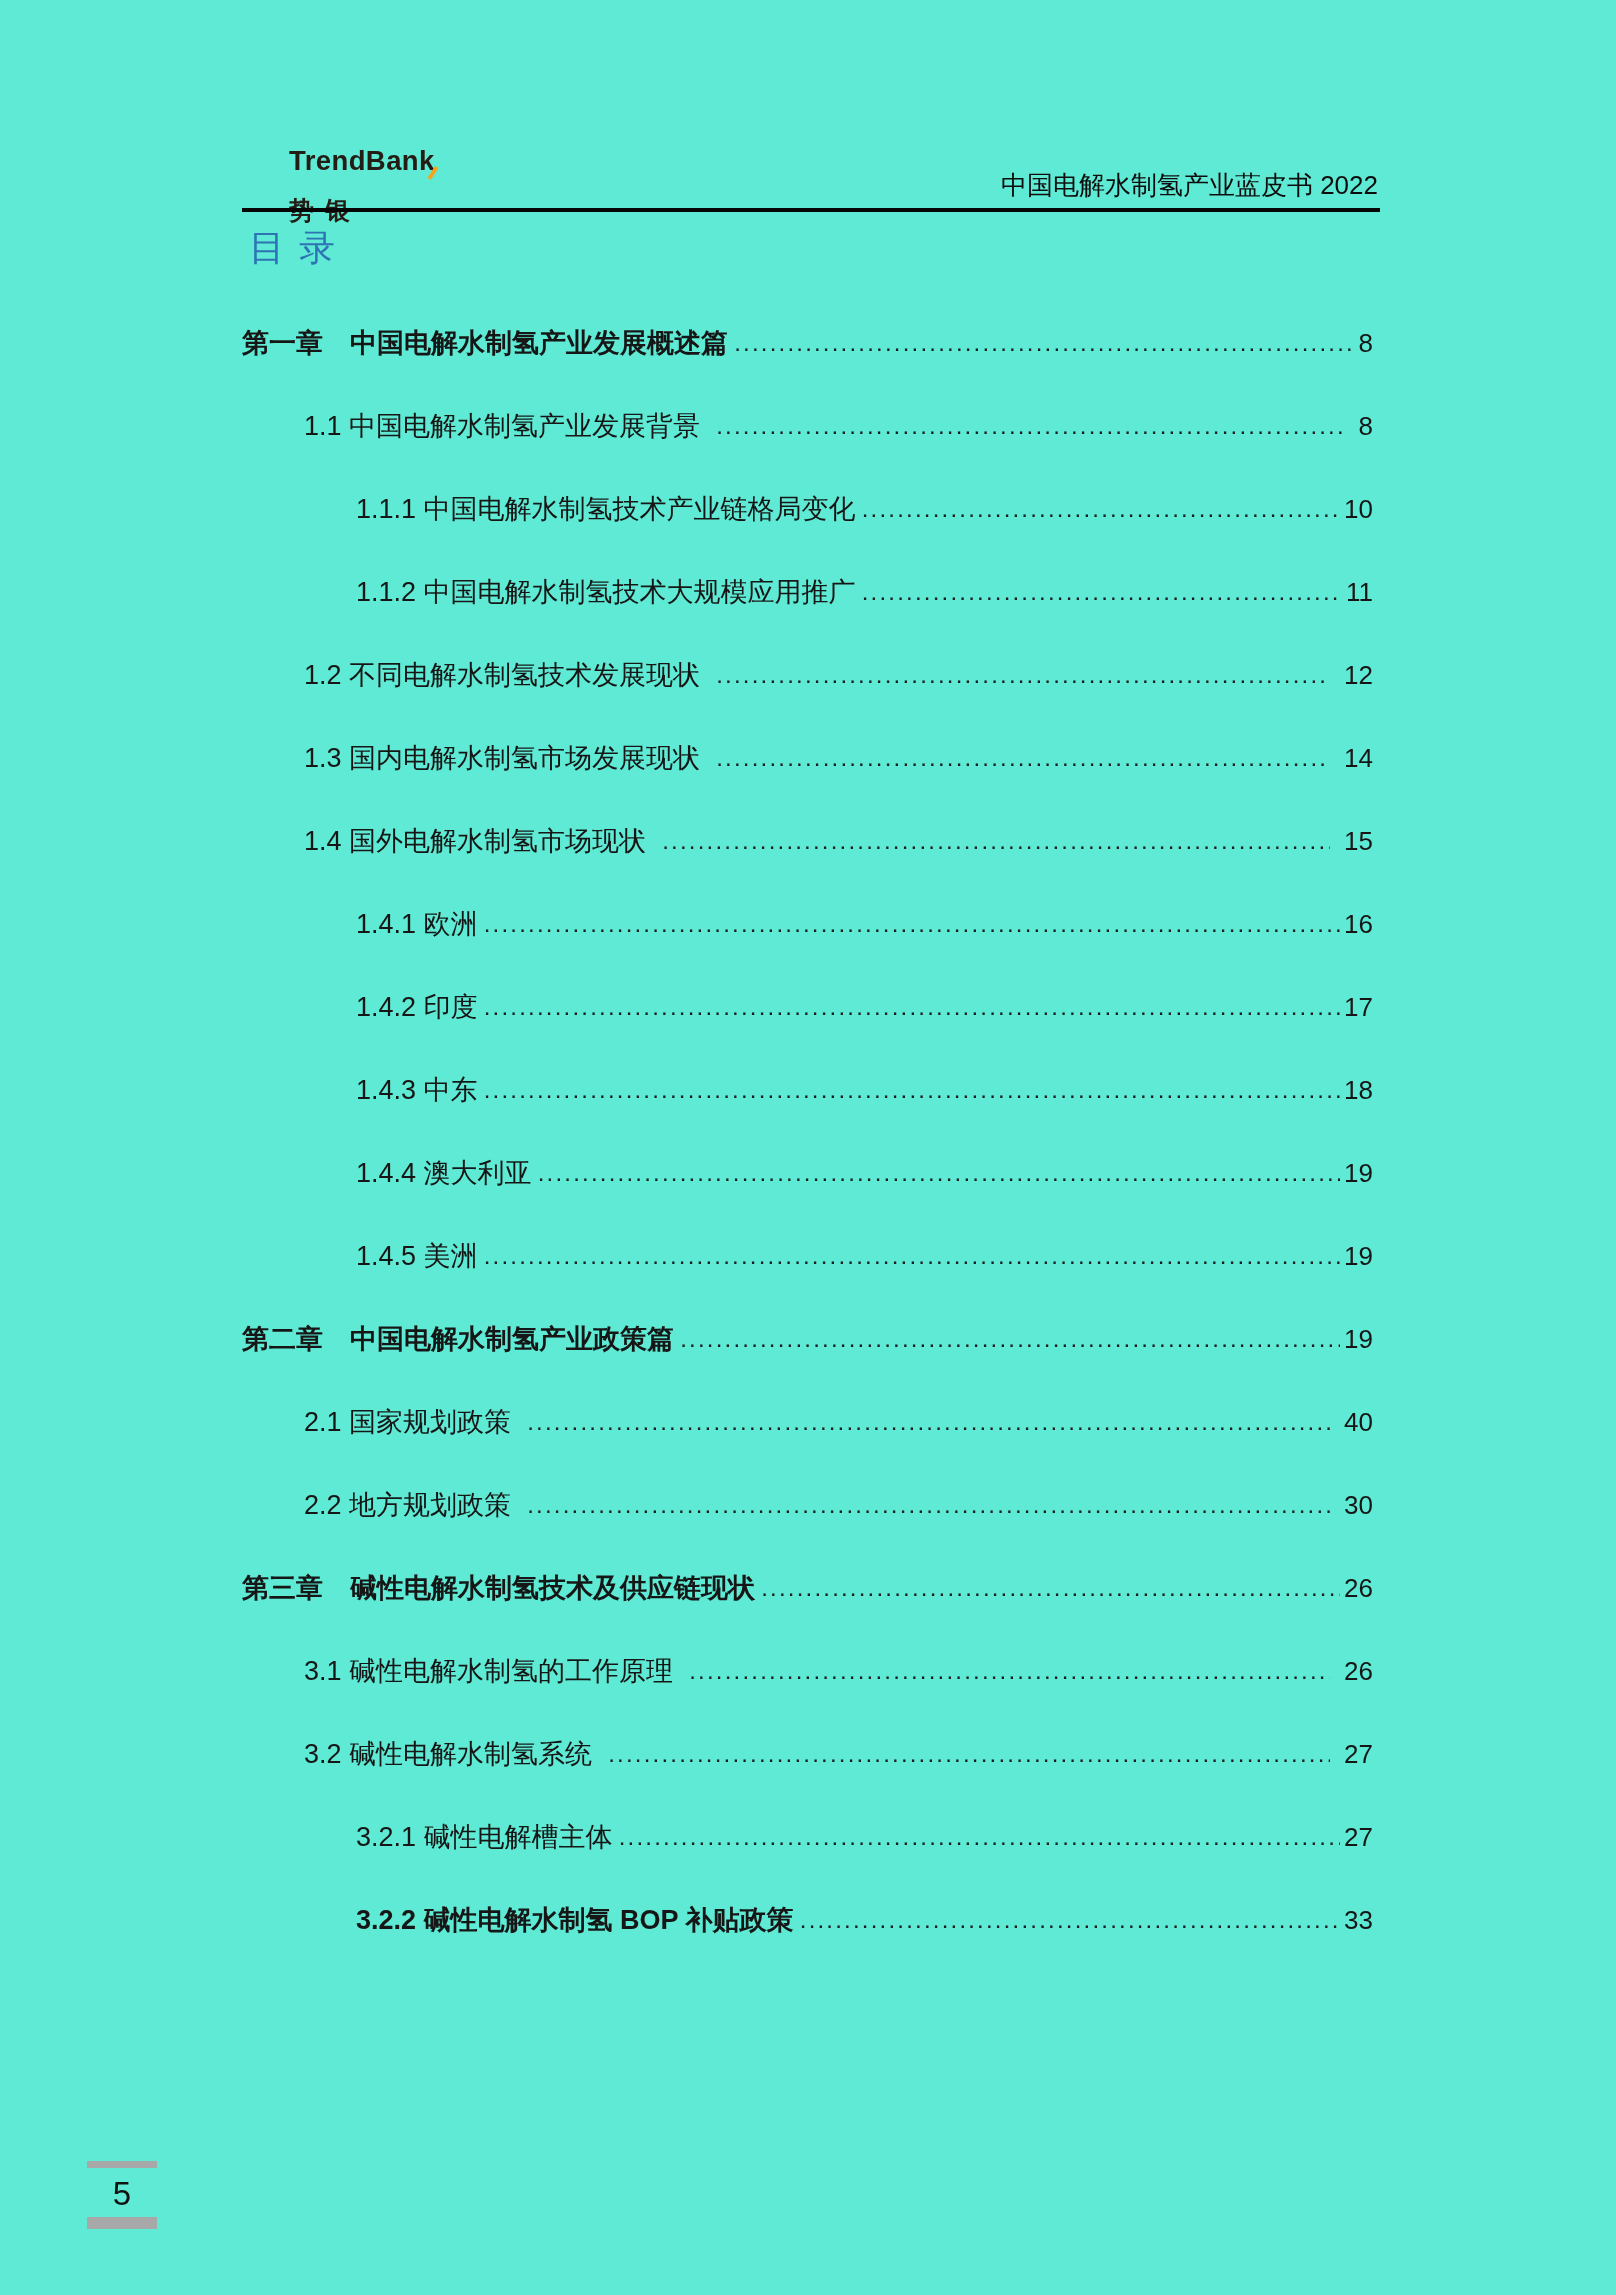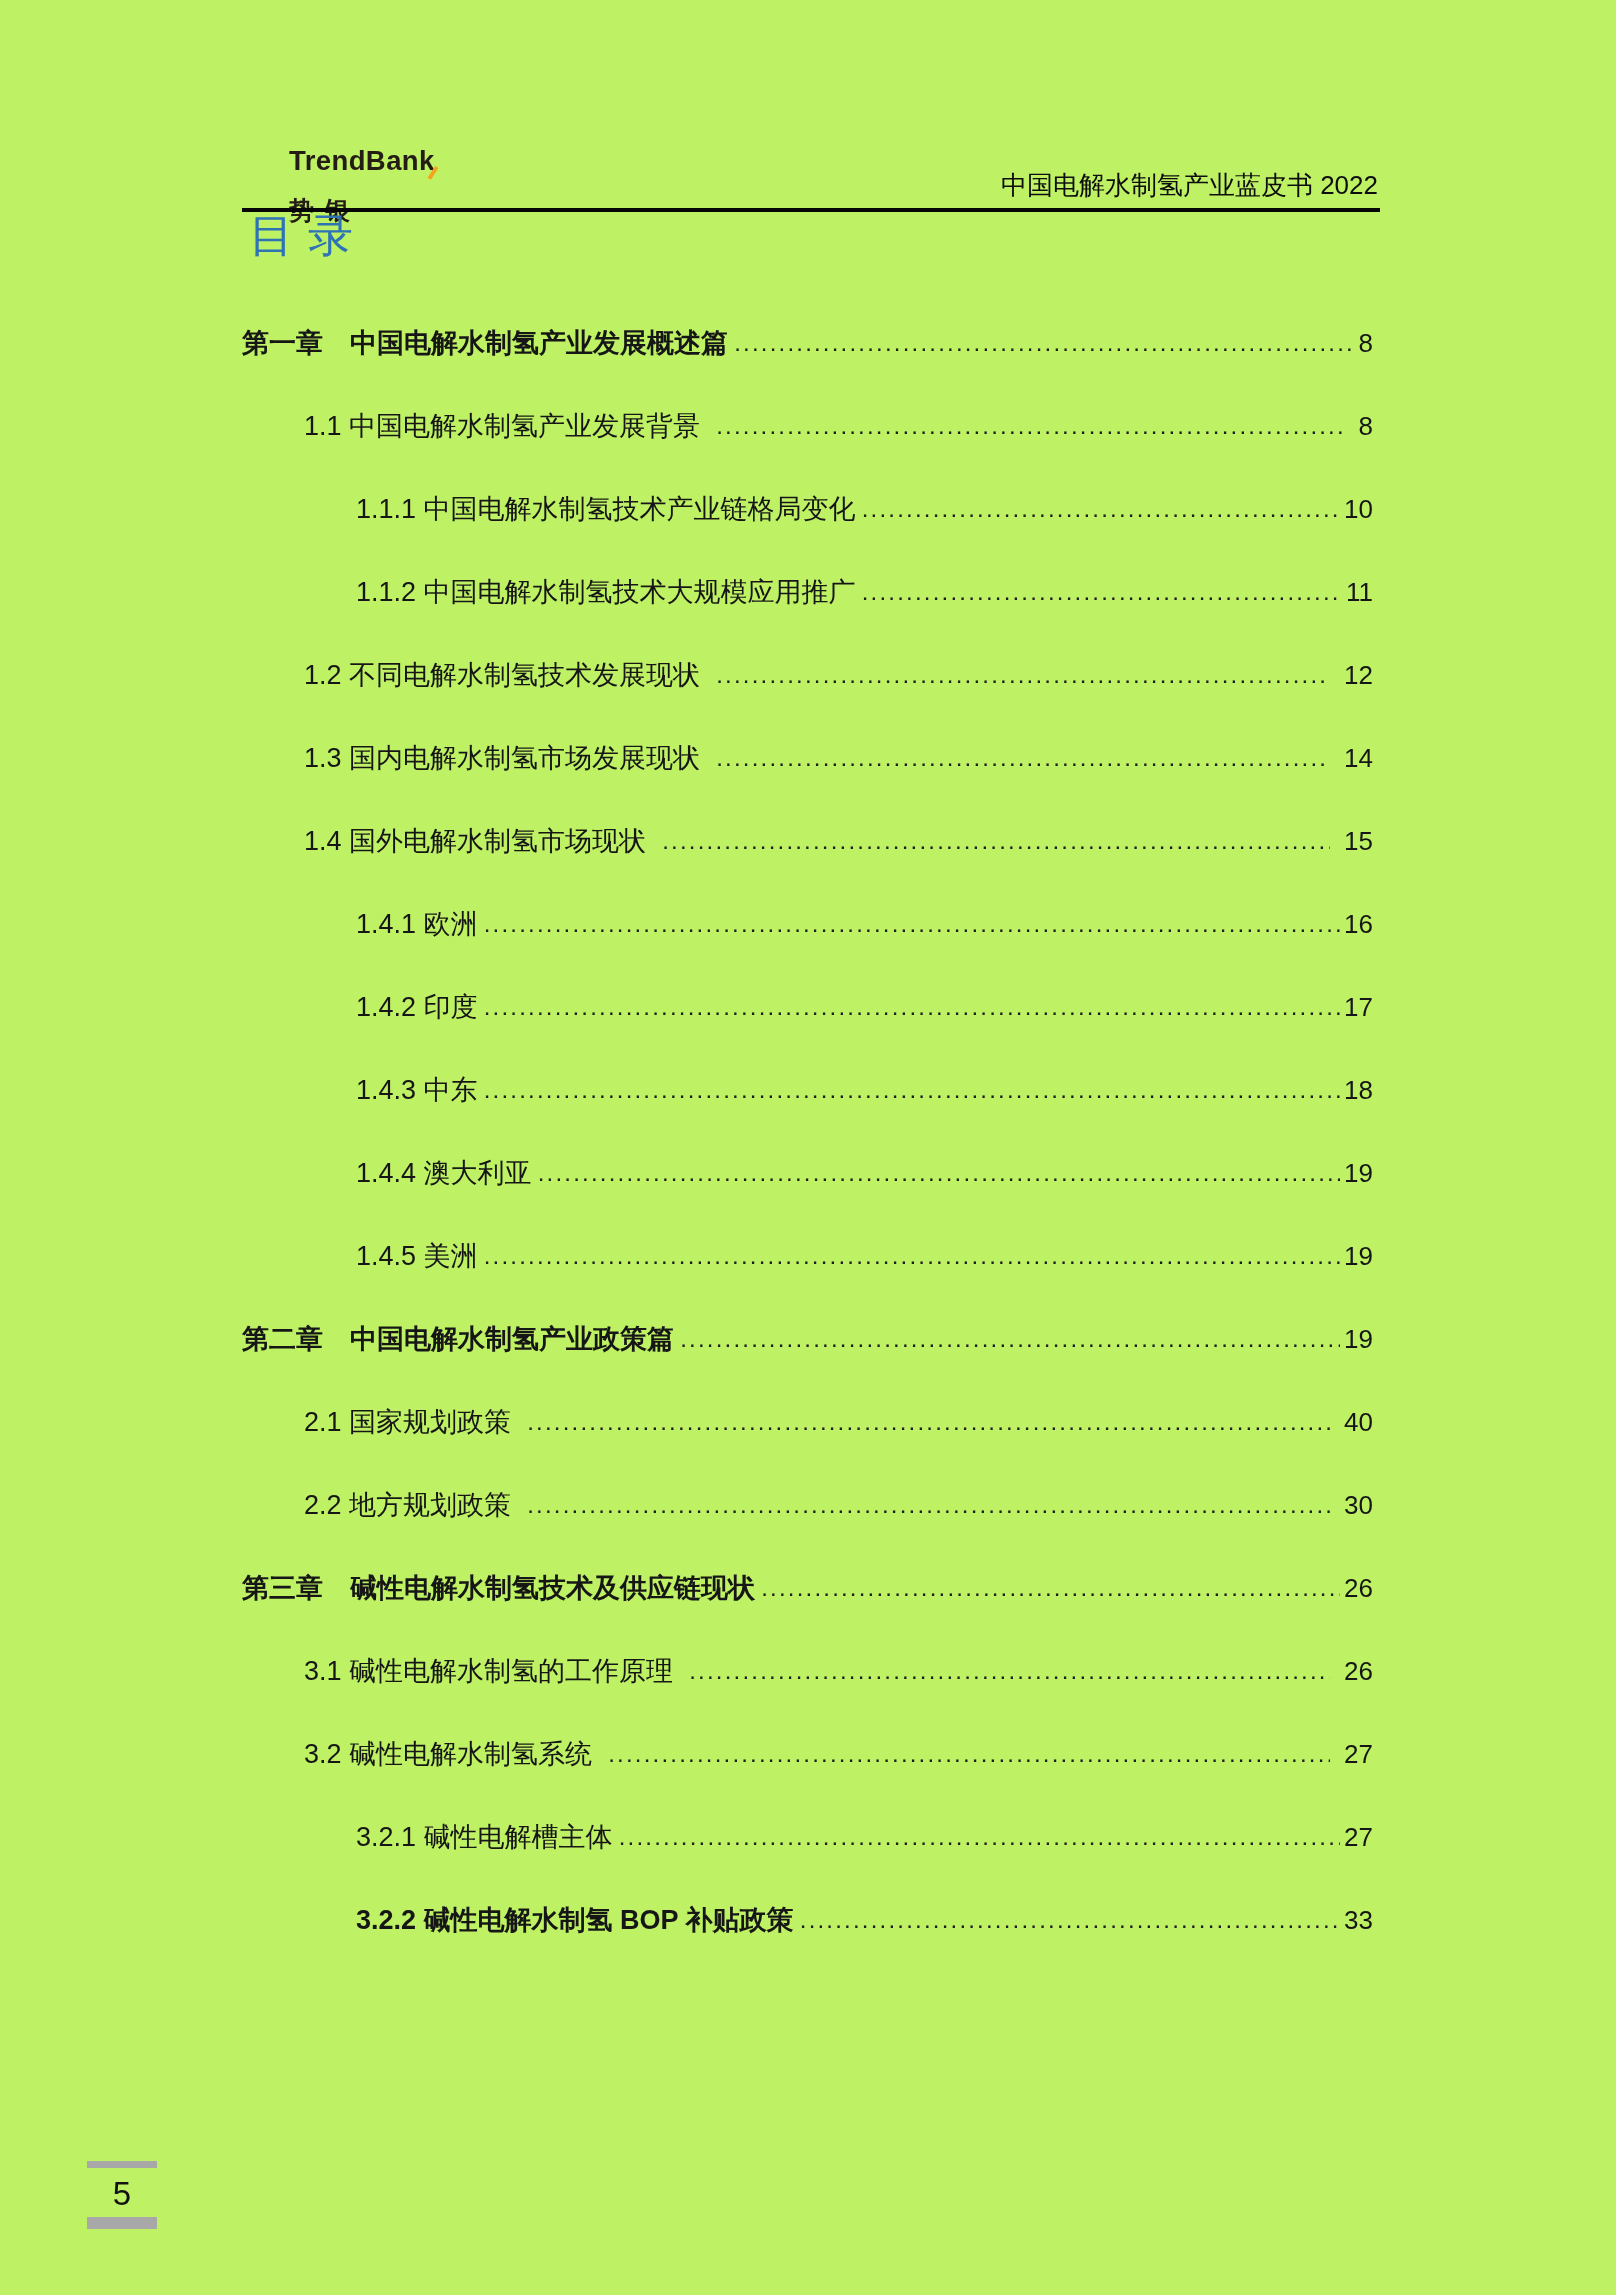--- a/index.html
+++ b/index.html
@@ -9,21 +9,21 @@
     --ink: #161616;
   }
   * { margin: 0; padding: 0; box-sizing: border-box; }
   html, body { background: #e8e8e8; }
   body { font-family: "Liberation Sans", "DejaVu Sans", sans-serif; }
 
   .page {
     position: relative;
     width: 1616px;
     height: 2295px;
-    background: #bef264;
+    background: #5eead4;
     overflow: hidden;
     color: var(--ink);
   }
 
   
   .logo {
     position: absolute;
     left: 289px;
     top: 147px;
   }
@@ -69,23 +69,23 @@
     top: 208px;
     width: 1138px;
     height: 4.4px;
     background: #060606;
   }
 
   
   .toc-title {
     position: absolute;
     left: 249px;
-    top: 211px;
+    top: 228px;
     font-family: "DejaVu Serif", "Liberation Serif", serif;
-    font-size: 45px;
+    font-size: 36px;
     letter-spacing: 14px;
     color: var(--accent-blue);
     line-height: 1.1;
   }
 
   
   .toc-list {
     position: absolute;
     left: 242px;
     top: 276px;

